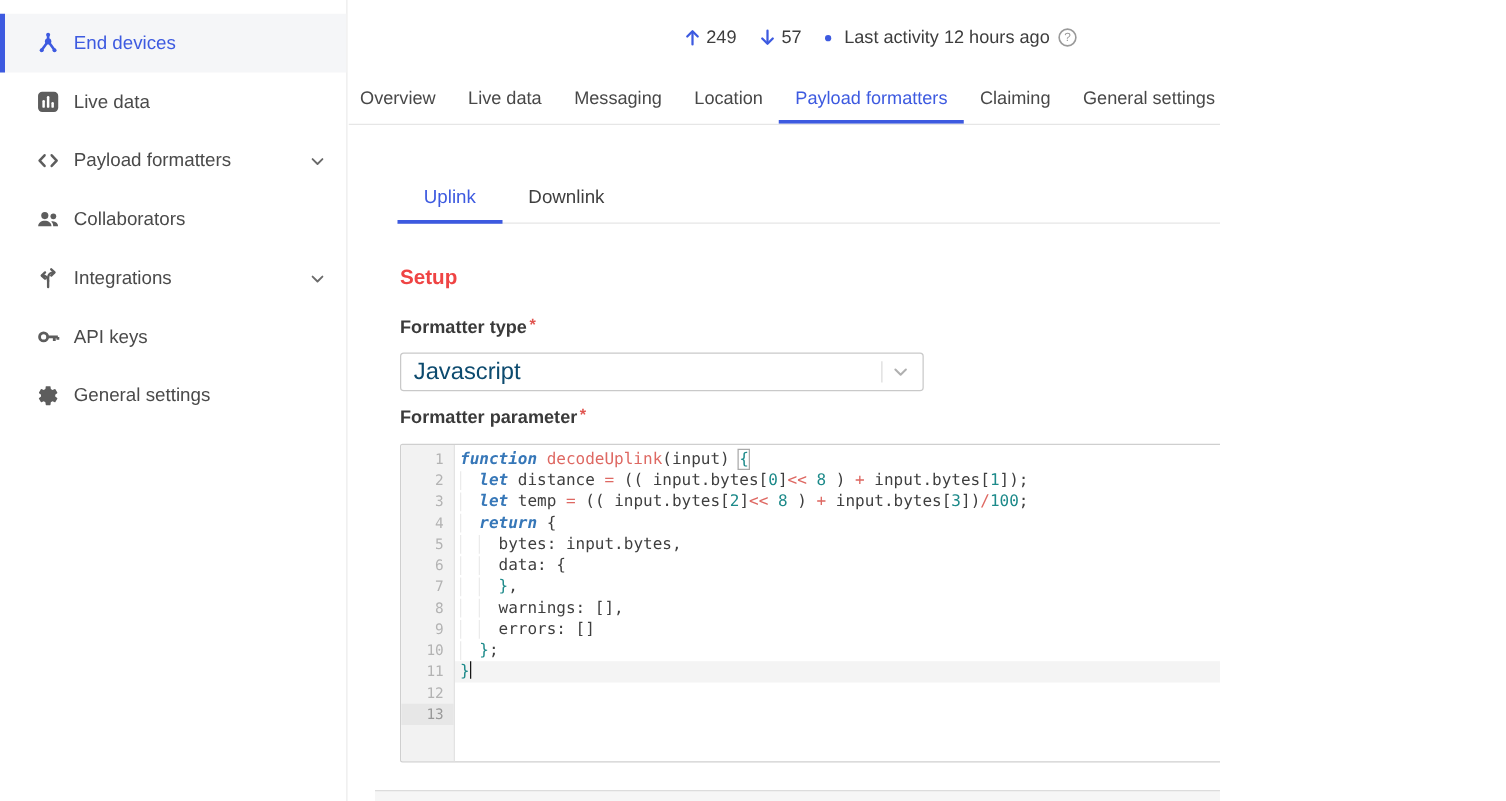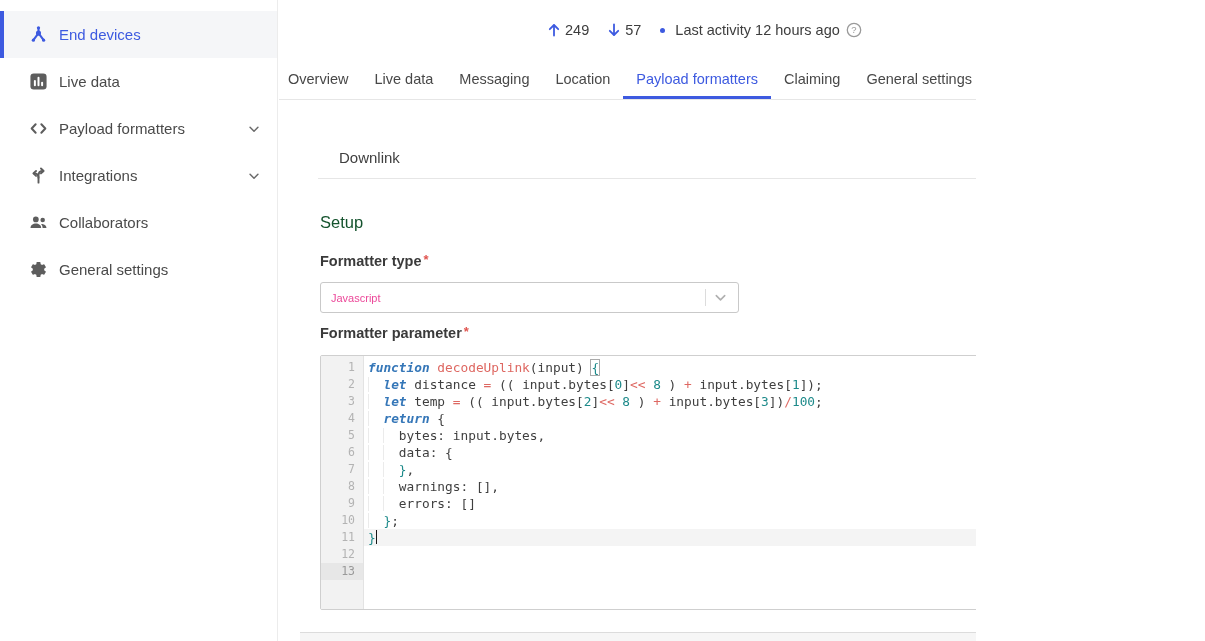--- a/index.html
+++ b/index.html
@@ -34,34 +34,34 @@
   .tab.active{color:var(--accent);border-bottom:3px solid var(--accent)}
 
   
   .subtab-border{position:absolute;left:318px;top:178px;width:785px;height:1px;background:#e6e6e6}
   .subtabs{position:absolute;left:318px;top:141px;display:flex}
   .subtab{box-sizing:border-box;height:38px;line-height:33px;padding:0 21px;font-size:15px;
           color:#3f3f3f;cursor:pointer}
   .subtab.active{color:var(--accent);border-bottom:3px solid var(--accent)}
 
   
-  .sec-title{position:absolute;font-size:16.5px;font-weight:400;color:#14532d}
+  .sec-title{position:absolute;font-size:16.5px;font-weight:700;color:#ef4444}
   #setup-title{left:320px;top:213px}
   #test-title{left:1113px;top:213px}
   .field-label{position:absolute;font-size:14.5px;font-weight:600;color:#3a3a3a}
   #label-ftype{left:320px;top:252px}
   #label-fparam{left:320px;top:324px}
   #label-bp{left:1113px;top:261px}
   .req{color:#e0544f;margin-left:2px;font-size:13px;vertical-align:2px}
 
   
   .select{position:absolute;left:320px;top:282px;width:419px;height:31px;box-sizing:border-box;
           border:1px solid #c9c9c9;border-radius:3px;background:#fff;display:flex;
           align-items:center;padding:0 10px;cursor:pointer}
-  .select-value{flex:1;font-size:11px;color:#ec4899}
+  .select-value{flex:1;font-size:19px;color:#0c4a6e}
   .select-sep{width:1px;height:17px;background:#dcdcdc;margin-right:7px}
   .select-chev{width:15px;height:15px;color:#b0b0b0}
 
   
   .editor{position:absolute;left:320px;top:355px;width:763px;height:255px;box-sizing:border-box;
           border:1px solid #cfcfcf;border-radius:2px;background:#fff;overflow:hidden}
   .gutter{position:absolute;left:0;top:0;bottom:0;width:43px;box-sizing:border-box;
           background:#f2f2f2;border-right:1px solid #e3e3e3;padding-top:3px}
   .gut-num{height:17px;line-height:17px;text-align:right;padding-right:8px;
            font-family:"DejaVu Sans Mono",monospace;font-size:11.5px;color:#b3b3b3}
@@ -142,44 +142,55 @@
           </span>
           <span class="s-label">Payload formatters</span>
           <span class="s-chev">
             <svg viewBox="0 0 16 16" fill="none" stroke="currentColor" stroke-width="1.7" stroke-linecap="round" stroke-linejoin="round">
               <path d="M3.5 6 8 10.5 12.5 6"></path>
             </svg>
           </span>
         </div>
         <div class="side-item">
           <span class="s-icon">
+            <svg viewBox="0 0 20 20" fill="currentColor">
+              <circle cx="7.2" cy="6.8" r="3"></circle>
+              <path d="M1.6 15.8c0-3.1 2.6-4.7 5.6-4.7s5.6 1.6 5.6 4.7z"></path>
+              <circle cx="14.4" cy="7.4" r="2.4"></circle>
+              <path d="M14 11.5c2.5.3 4.4 1.7 4.4 4.3h-4.1c0-1.7-.6-3.1-1.7-4.1.4-.2.9-.2 1.4-.2z"></path>
+            </svg>
+          </span>
+          <span class="s-label">Collaborators</span>
+        </div>
+        <div class="side-item">
+          <span class="s-icon">
             <svg viewBox="0 0 20 20" fill="none" stroke="currentColor" stroke-width="2" stroke-linecap="round" stroke-linejoin="round">
               <path d="M10 17.5V9.8C10 7 12 5.2 14.8 5.2"></path>
               <path d="M10 12.4C10 9.6 8 7.8 5.2 7.8"></path>
               <path d="M12.6 2.6 15.4 5.2 12.6 7.8"></path>
               <path d="M7.4 5.2 4.6 7.8 7.4 10.4"></path>
             </svg>
           </span>
           <span class="s-label">Integrations</span>
           <span class="s-chev">
             <svg viewBox="0 0 16 16" fill="none" stroke="currentColor" stroke-width="1.7" stroke-linecap="round" stroke-linejoin="round">
               <path d="M3.5 6 8 10.5 12.5 6"></path>
             </svg>
           </span>
         </div>
         <div class="side-item">
           <span class="s-icon">
-            <svg viewBox="0 0 20 20" fill="currentColor">
-              <circle cx="7.2" cy="6.8" r="3"></circle>
-              <path d="M1.6 15.8c0-3.1 2.6-4.7 5.6-4.7s5.6 1.6 5.6 4.7z"></path>
-              <circle cx="14.4" cy="7.4" r="2.4"></circle>
-              <path d="M14 11.5c2.5.3 4.4 1.7 4.4 4.3h-4.1c0-1.7-.6-3.1-1.7-4.1.4-.2.9-.2 1.4-.2z"></path>
-            </svg>
-          </span>
-          <span class="s-label">Collaborators</span>
+            <svg viewBox="0 0 20 20" fill="none" stroke="currentColor">
+              <circle cx="6.2" cy="10" r="3.4" stroke-width="2.4"></circle>
+              <path d="M9.6 10h8.6" stroke-width="2.4"></path>
+              <path d="M15.2 10v3.4" stroke-width="2.4"></path>
+              <path d="M18.2 10v2.4" stroke-width="2.4"></path>
+            </svg>
+          </span>
+          <span class="s-label">API keys</span>
         </div>
         <div class="side-item">
           <span class="s-icon">
             <svg viewBox="0 0 24 24" fill="currentColor">
               <path d="M19.14 12.94c.04-.3.06-.61.06-.94 0-.32-.02-.64-.07-.94l2.03-1.58a.49.49 0 0 0 .12-.61l-1.92-3.32a.488.488 0 0 0-.59-.22l-2.39.96c-.5-.38-1.03-.7-1.62-.94l-.36-2.54a.484.484 0 0 0-.48-.41h-3.84c-.24 0-.43.17-.47.41l-.36 2.54c-.59.24-1.13.57-1.62.94l-2.39-.96c-.22-.08-.47 0-.59.22L2.74 8.87c-.12.21-.08.47.12.61l2.03 1.58c-.05.3-.09.63-.09.94s.02.64.07.94l-2.03 1.58a.49.49 0 0 0-.12.61l1.92 3.32c.12.22.37.29.59.22l2.39-.96c.5.38 1.03.7 1.62.94l.36 2.54c.05.24.24.41.48.41h3.84c.24 0 .44-.17.47-.41l.36-2.54c.59-.24 1.13-.56 1.62-.94l2.39.96c.22.08.47 0 .59-.22l1.92-3.32a.49.49 0 0 0-.12-.61l-2.01-1.58z"></path>
             </svg>
           </span>
           <span class="s-label">General settings</span>
         </div>
       </div>
@@ -221,20 +232,21 @@
         <span class="tab">Location</span>
         <span class="tab active">Payload formatters</span>
         <span class="tab">Claiming</span>
         <span class="tab">General settings</span>
       </div>
     <div class="topbar-border"></div>
   </div>
 
   <div class="subtab-border"></div>
   <div class="subtabs" id="subtabs">
+      <span class="subtab active">Uplink</span>
       <span class="subtab">Downlink</span>
     </div>
 
   <div class="sec-title" id="setup-title">Setup</div>
 
   <div class="field-label" id="label-ftype">
     <span>Formatter type</span><span class="req">*</span>
   </div>
 
   <div class="select">

